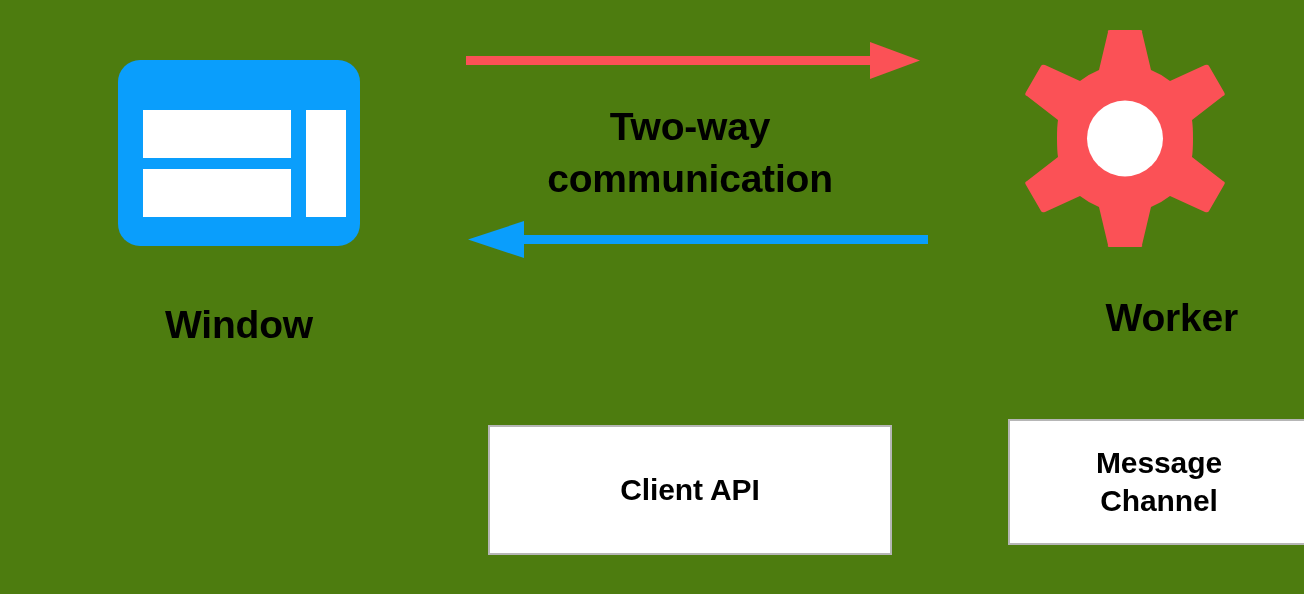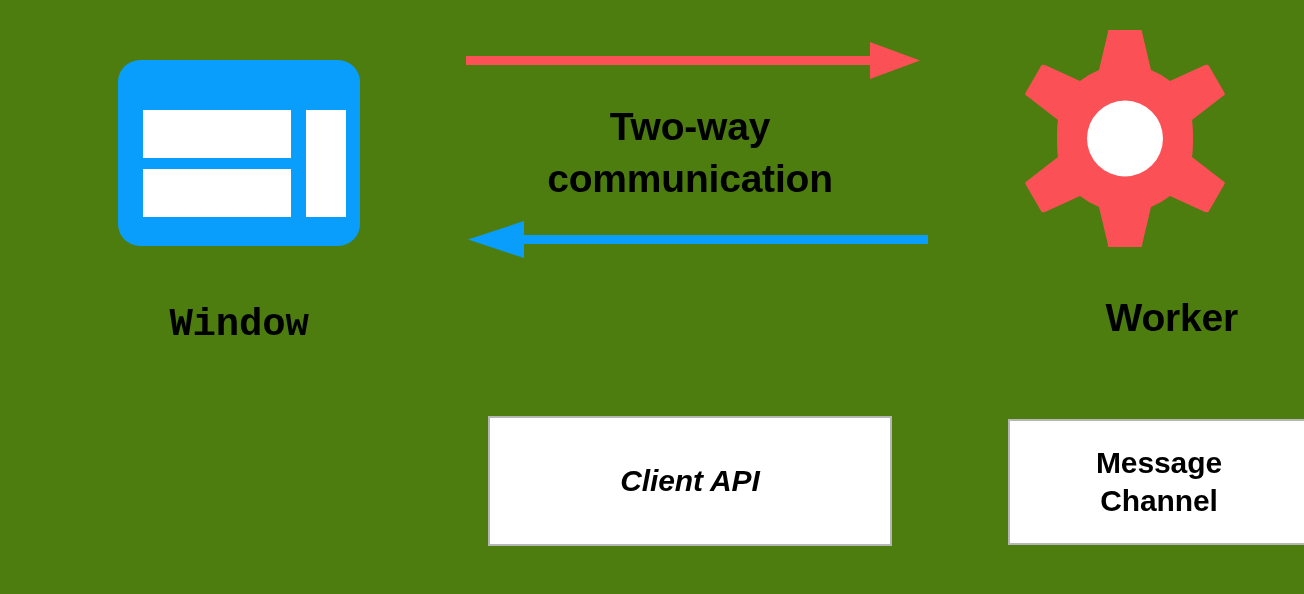--- a/index.html
+++ b/index.html
@@ -78,21 +78,20 @@
     font-size: 39px;
     font-weight: bold;
     color: #000000;
     text-align: center;
     letter-spacing: -0.2px;
   }
   .label-window {
     left: 118px;
     top: 303px;
     width: 242px;
-    font-family: Liberation Mono, monospace;
   }
   .label-worker {
     left: 1012px;
     top: 296px;
     width: 226px;
     text-align: right;
   }
 
   
   .api-box {
@@ -114,24 +113,23 @@
     letter-spacing: -0.1px;
   }
   .api-box-0 {
     left: 28px;
     top: 410px;
     width: 405px;
     height: 134px;
   }
   .api-box-1 {
     left: 488px;
-    top: 416px;
+    top: 425px;
     width: 404px;
     height: 130px;
-    font-style: italic;
   }
   .api-box-2 {
     left: 1008px;
     top: 419px;
     width: 302px;
     height: 126px;
     align-items: center;
   }
 </style>
 </head>

